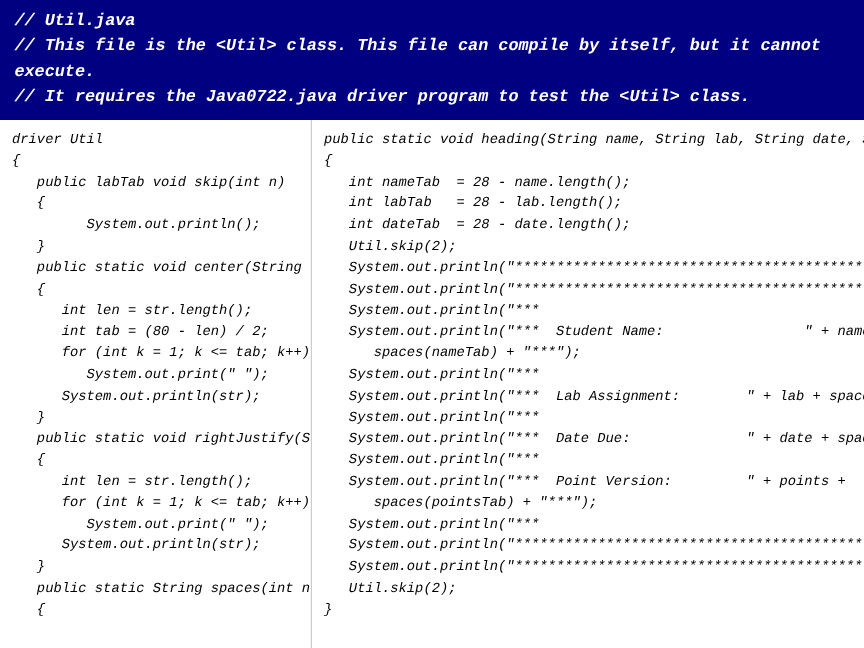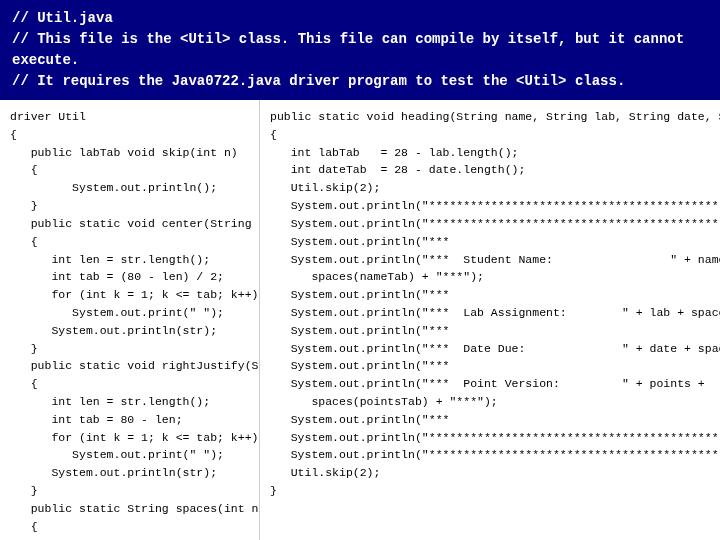--- a/index.html
+++ b/index.html
@@ -1,15 +1,15 @@
 <!DOCTYPE html>
 <html><head>
   <meta charset="utf-8">
   <style>
-    * { margin: 0; padding: 0; box-sizing: border-box; }
+    * { margin: 0; padding: 0; box-sizing: border-box; font-style: italic; }
     body {
       width: 720px;
       height: 540px;
       background: #ffffff;
       font-family: 'Courier New', Courier, monospace;
       font-size: 13px;
       overflow: hidden;
     }
     .header {
       background: #000080;
@@ -68,34 +68,34 @@
         <div class="code-line">   {</div>
         <div class="code-line">      int len = str.length();</div>
         <div class="code-line">      int tab = (80 - len) / 2;</div>
         <div class="code-line">      for (int k = 1; k &lt;= tab; k++)</div>
         <div class="code-line">         System.out.print(" ");</div>
         <div class="code-line">      System.out.println(str);</div>
         <div class="code-line">   }</div>
         <div class="code-line">   public static void rightJustify(String str)</div>
         <div class="code-line">   {</div>
         <div class="code-line">      int len = str.length();</div>
-        <div class="code-line">      int tab = 80 - len;</div>
         <div class="code-line">      for (int k = 1; k &lt;= tab; k++)</div>
         <div class="code-line">         System.out.print(" ");</div>
         <div class="code-line">      System.out.println(str);</div>
         <div class="code-line">   }</div>
         <div class="code-line"></div>
         <div class="code-line">   public static String spaces(int n)</div>
         <div class="code-line">   {</div>
       </div>
   </div>
   <div class="right-panel">
     <div id="right-code">
         <div class="code-line">public static void heading(String name, String lab, String date, String points)</div>
         <div class="code-line">{</div>
+        <div class="code-line">   int nameTab  = 28 - name.length();</div>
         <div class="code-line">   int labTab   = 28 - lab.length();</div>
         <div class="code-line">   int dateTab  = 28 - date.length();</div>
         <div class="code-line">   Util.skip(2);</div>
         <div class="code-line">   System.out.println("**************************************************");</div>
         <div class="code-line">   System.out.println("**************************************************");</div>
         <div class="code-line">   System.out.println("***                                           ***");</div>
         <div class="code-line">   System.out.println("***  Student Name:                 " + name +</div>
         <div class="code-line">      spaces(nameTab) + "***");</div>
         <div class="code-line">   System.out.println("***                                           ***");</div>
         <div class="code-line">   System.out.println("***  Lab Assignment:        " + lab + spaces(labTab) + "***");</div>

